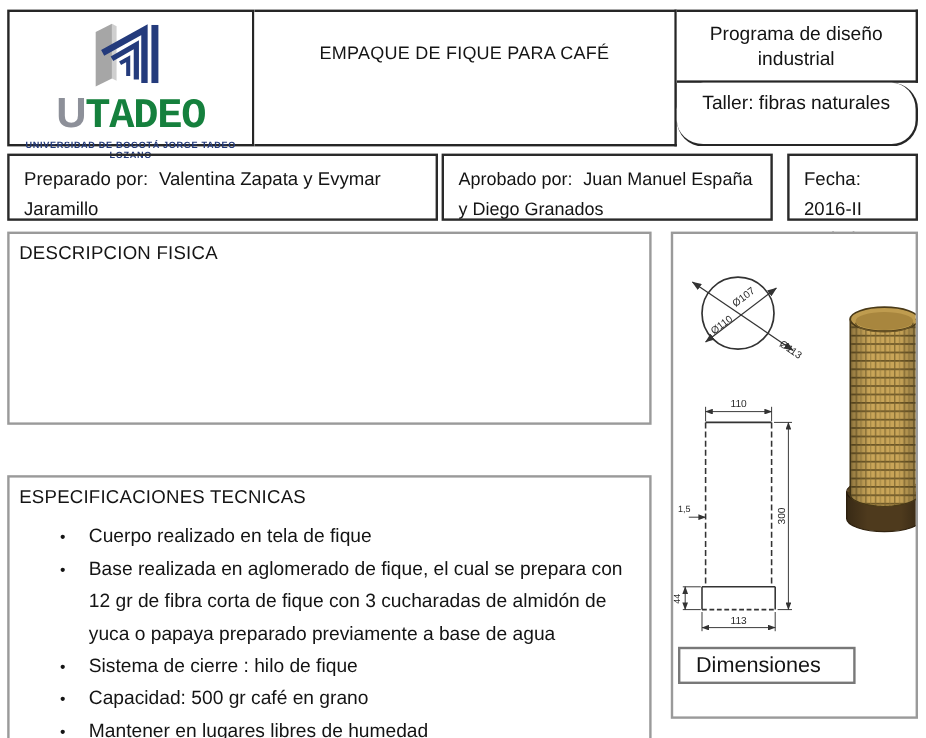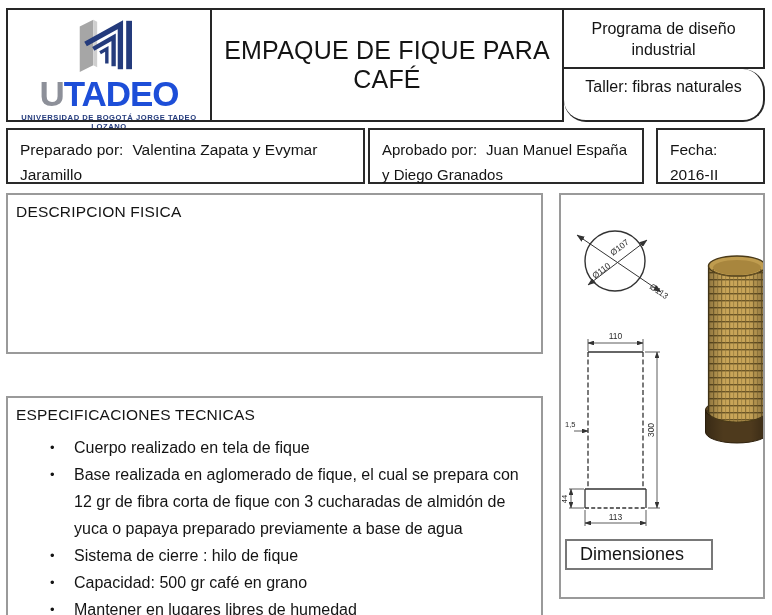--- a/index.html
+++ b/index.html
@@ -9,26 +9,26 @@
   
   .hcell{border:2px solid #262626;background:#fff;}
   .logo-cell{left:6px;top:8px;width:206px;height:114px;text-align:center;}
   .title-cell{left:212px;top:8px;width:352px;height:114px;border-left:none;text-align:center;}
   .program-cell{left:564px;top:8px;width:201px;height:61px;border-left:none;
                 display:flex;align-items:center;justify-content:center;text-align:center;
                 font-size:16px;line-height:21px;padding:2px 14px;}
   .taller-cell{left:564px;top:69px;width:201px;height:53px;border-left:none;border-top:none;
                text-align:center;font-size:16px;padding-top:9px;border-radius:22px;}
   .doc-title{margin-top:12px;font-size:26px;font-weight:600;letter-spacing:.5px;}
-  .doc-subtitle{margin-top:26px;font-size:25px;font-weight:500;letter-spacing:.2px;}
+  .doc-subtitle{margin-top:26px;font-size:15px;font-weight:500;letter-spacing:.2px;}
   
   .logo-icon{margin-top:5px;height:60px;}
   .wordmark{font-size:35px;font-weight:bold;line-height:30px;letter-spacing:-1px;}
   .wordmark .u{color:#8d9099;}
-  .wordmark .rest{color:#1d4ed8;}
+  .wordmark .rest{color:#15803d;font-family:Liberation Mono, monospace;}
   .tagline{margin-top:4px;font-size:7.6px;letter-spacing:.55px;color:#243b7c;font-weight:bold;}
   
   .icell{border:2px solid #2a2a2a;font-size:15.5px;line-height:25px;padding:7px 12px;}
   .prep-cell{left:6px;top:128px;width:359px;height:56px;}
   .appr-cell{left:368px;top:128px;width:276px;height:56px;font-size:15px;}
   .fecha-cell{left:656px;top:128px;width:109px;height:56px;}
   .ilabel{margin-right:9px;}
   
   .bbox{border:2px solid #9a9a9a;background:#fff;}
   .desc-box{left:6px;top:193px;width:537px;height:161px;overflow:hidden;}

